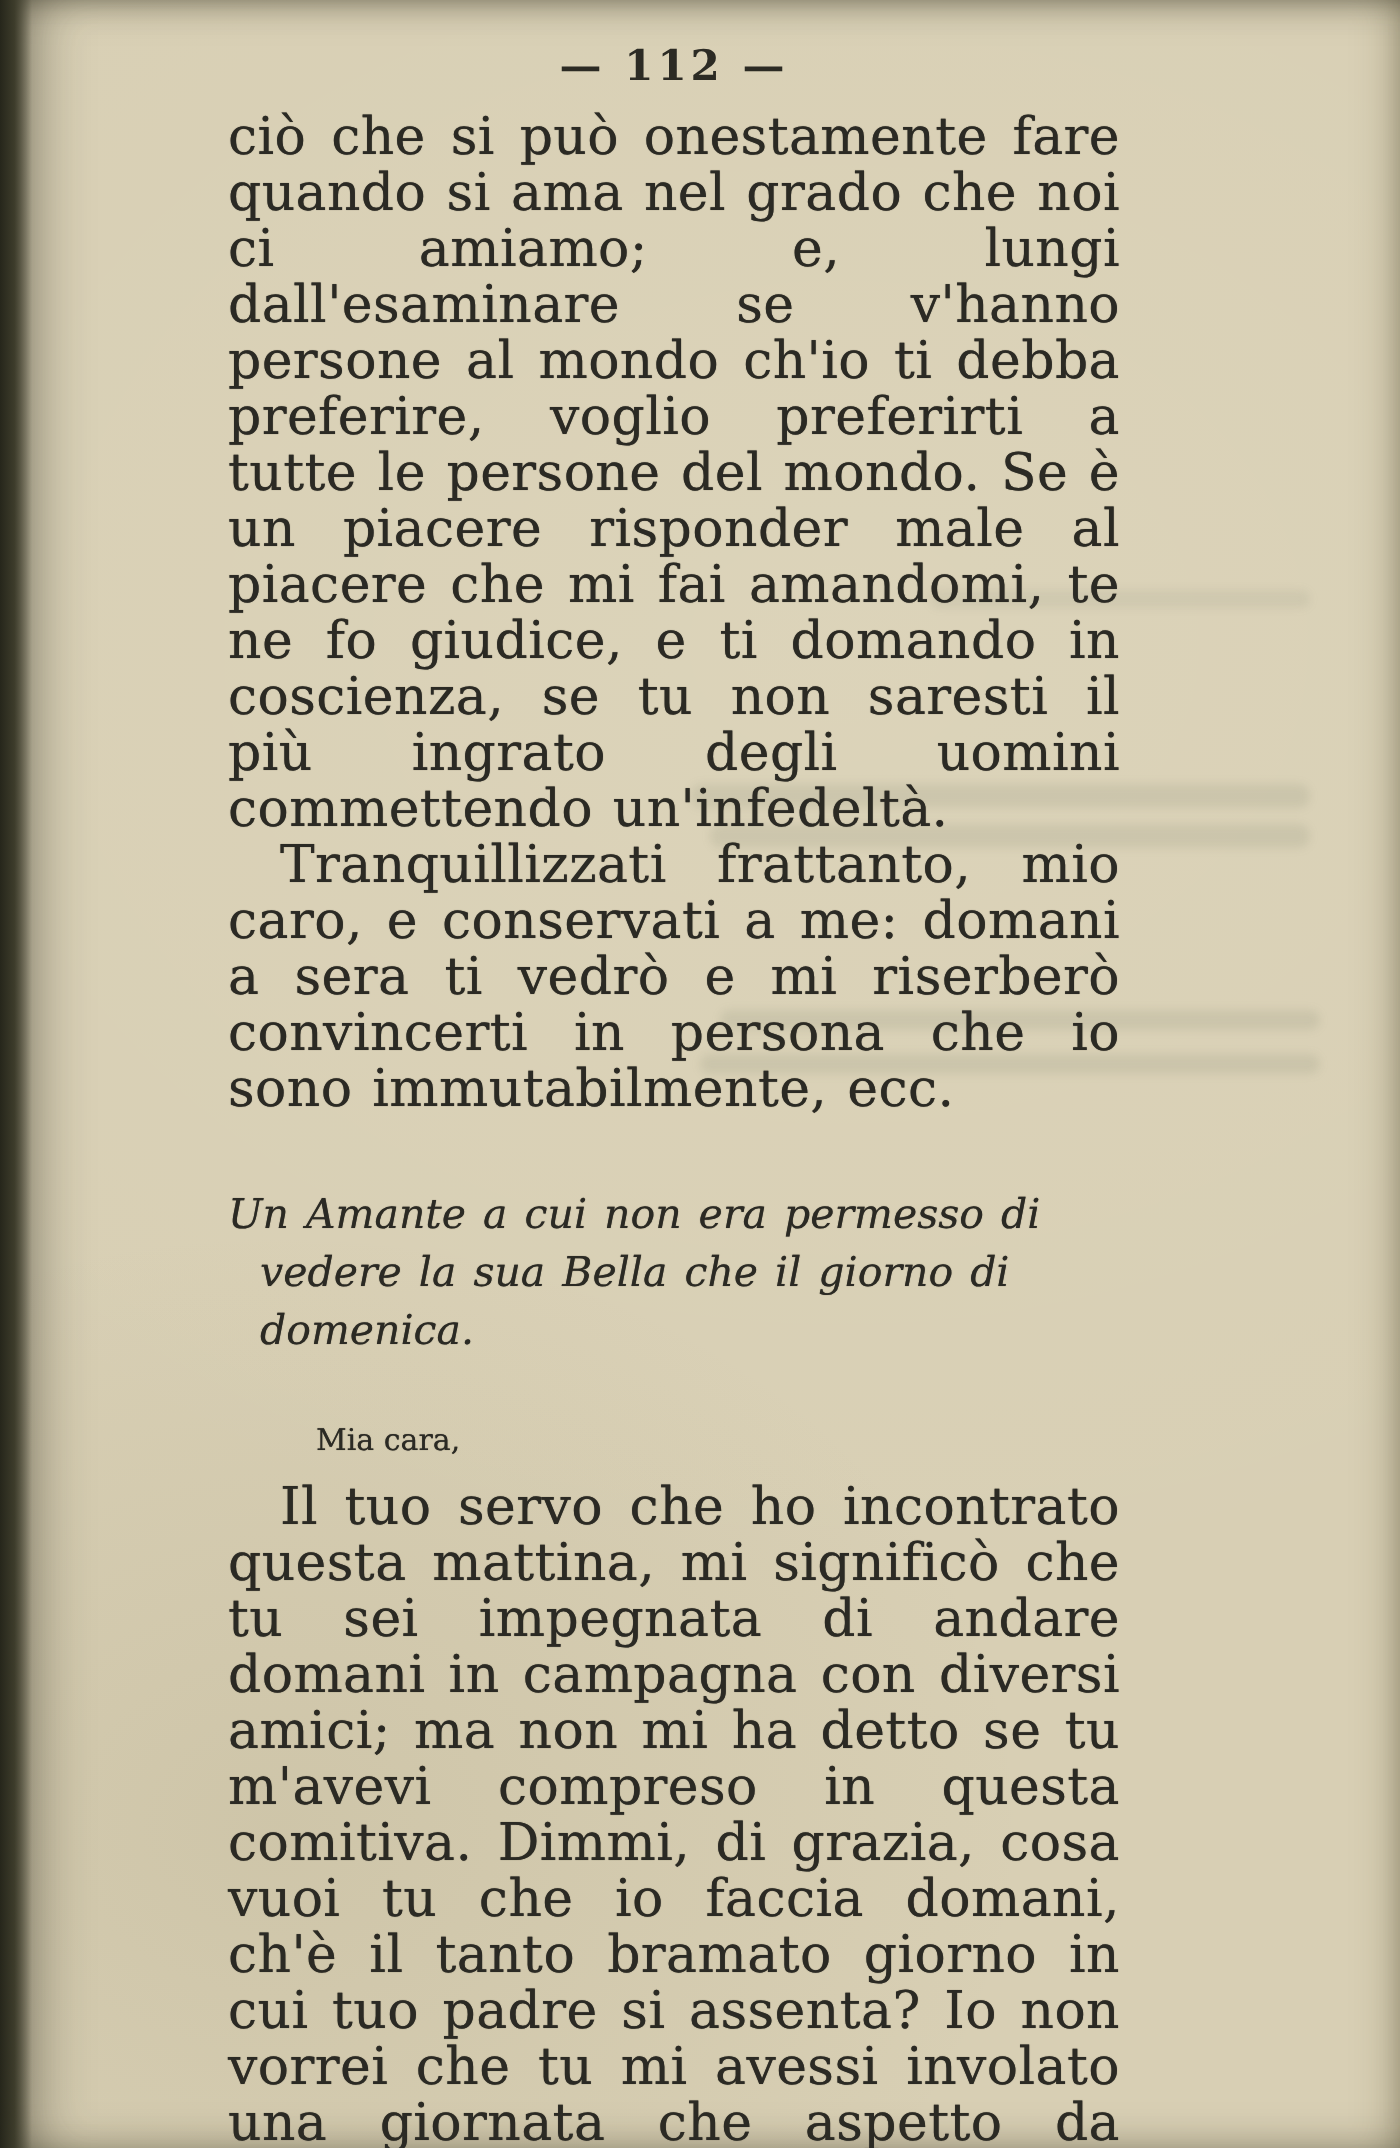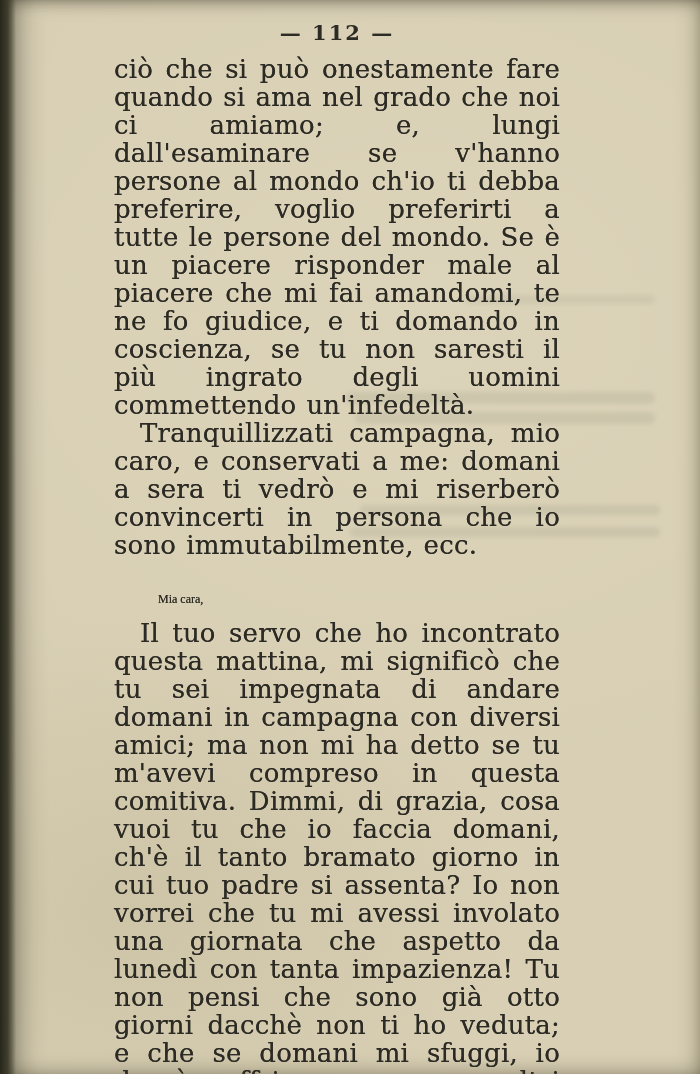--- a/index.html
+++ b/index.html
@@ -59,25 +59,24 @@
     font-style: italic;
     font-size: 20.5px;
     line-height: 29px;
     padding-left: 16px;
     text-indent: -16px;
     word-spacing: 2px;
     text-shadow: 0 0 0.4px rgba(40,38,30,0.8);
   }
   .salutation {
     margin: 26px 0 6px 0;
-    font-size: 12px;
+    font-size: 15px;
     line-height: 28px;
     text-indent: 44px;
     text-shadow: 0 0 0.4px rgba(40,38,30,0.8);
-    font-family: Liberation Serif, serif;
   }
   
   .ghost {
     position: absolute;
     height: 12px;
     border-radius: 6px;
     background: rgba(105,115,95,0.13);
     filter: blur(2px);
     pointer-events: none;
   }
@@ -99,21 +98,22 @@
   <div class="ghost g3"></div>
   <div class="ghost g4"></div>
   <div class="ghost g5"></div>
 
   <div class="page">
 
     <div class="page-header">— 112 —</div>
 
     <p class="para">ciò che si può onestamente fare quando si ama nel grado che noi ci amiamo; e, lungi dall'esaminare se v'hanno persone al mondo ch'io ti debba preferire, voglio preferirti a tutte le persone del mondo. Se è un piacere risponder male al piacere che mi fai amandomi, te ne fo giudice, e ti domando in coscienza, se tu non saresti il più ingrato degli uomini commettendo un'infedeltà.</p>
 
-    <p class="para indent">Tranquillizzati campagna, mio caro, e conservati a me: domani a sera ti vedrò e mi riserberò convincerti in persona che io sono immutabilmente, ecc.</p>
+    <p class="para indent">Tranquillizzati frattanto, mio caro, e conservati a me: domani a sera ti vedrò e mi riserberò convincerti in persona che io sono immutabilmente, ecc.</p>
 
+    <p class="section-title">Un Amante a cui non era permesso di vedere la sua Bella che il giorno di domenica.</p>
 
     <p class="salutation">Mia cara,</p>
 
     <p class="para indent">Il tuo servo che ho incontrato questa mattina, mi significò che tu sei impegnata di andare domani in campagna con diversi amici; ma non mi ha detto se tu m'avevi compreso in questa comitiva. Dimmi, di grazia, cosa vuoi tu che io faccia domani, ch'è il tanto bramato giorno in cui tuo padre si assenta? Io non vorrei che tu mi avessi involato una giornata che aspetto da lunedì con tanta impazienza! Tu non pensi che sono già otto giorni dacchè non ti ho veduta; e che se domani mi sfuggi, io dovrò soffrire ancora per altri otto prima di vederti, poichè tuo padre non si assenta che tutte le domeniche. Se ciò ti venisse in mente, faresti almeno per carità ciò che sei obbligata a far per amore; e tu saresti meco d'avviso che star quindici giorni senza vederti, è una mortificazione troppo amara per un uomo quale son io.</p>
 
   </div>
 </div>
 
 </body></html>

